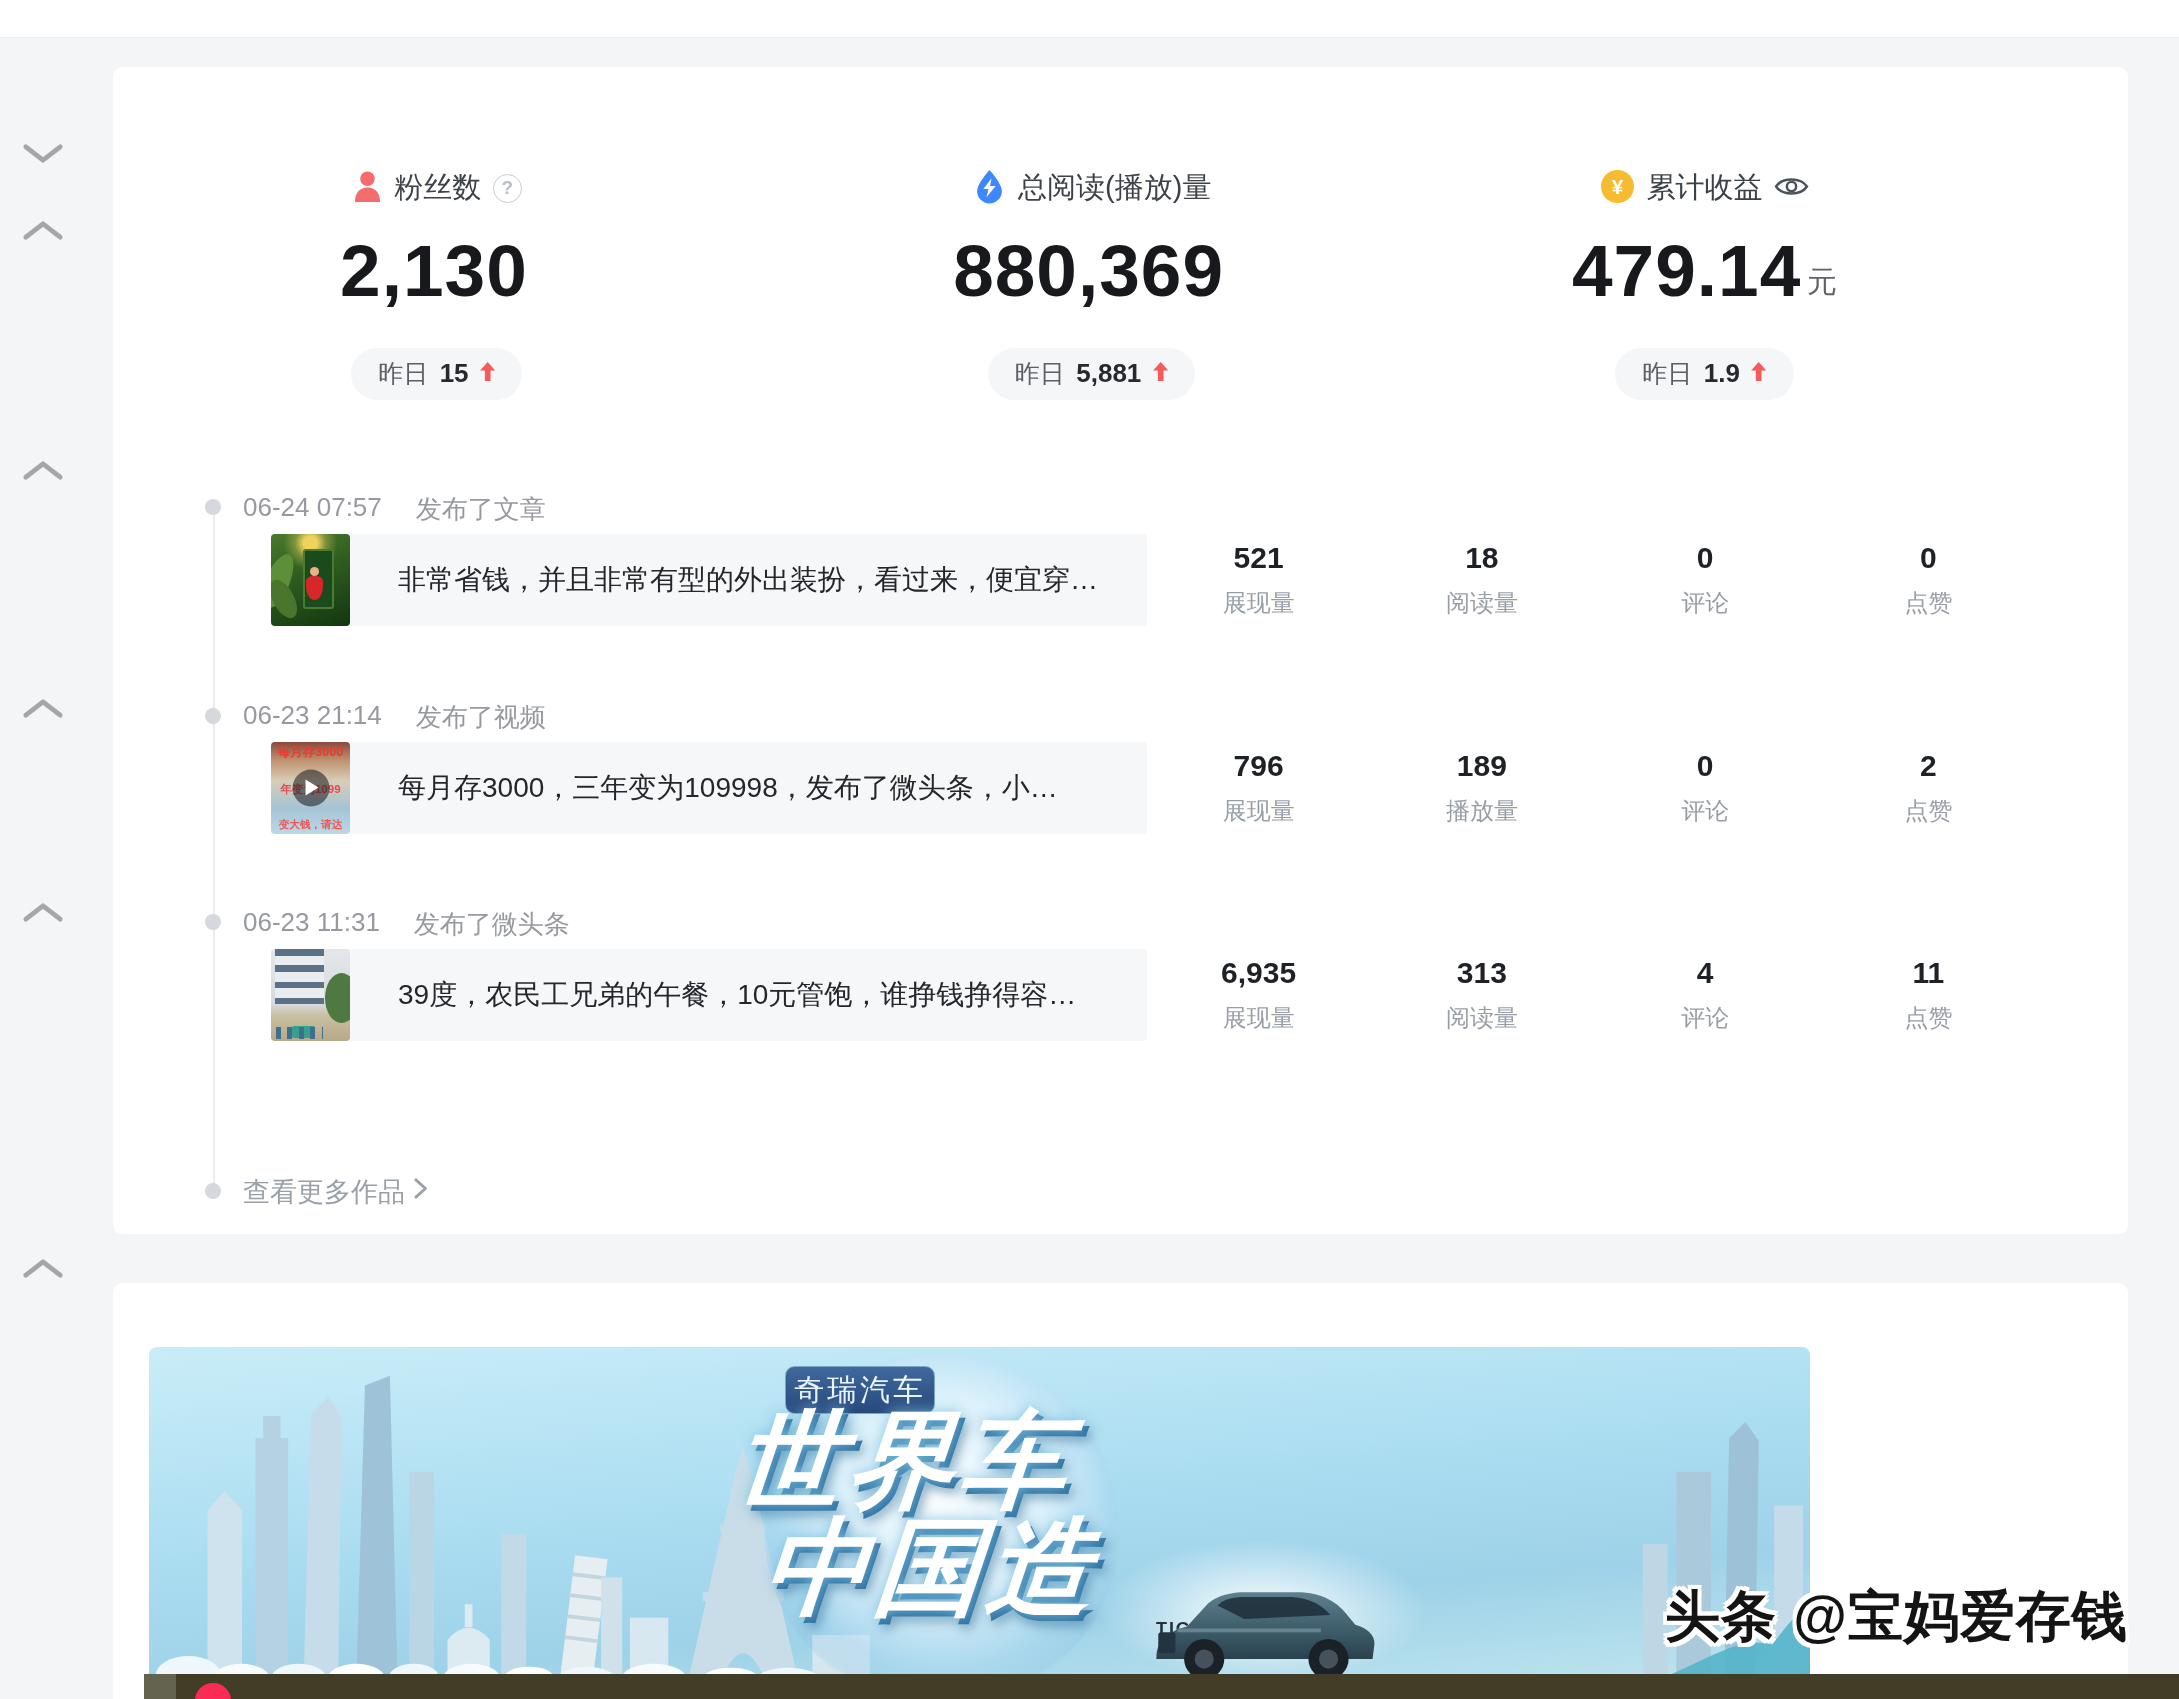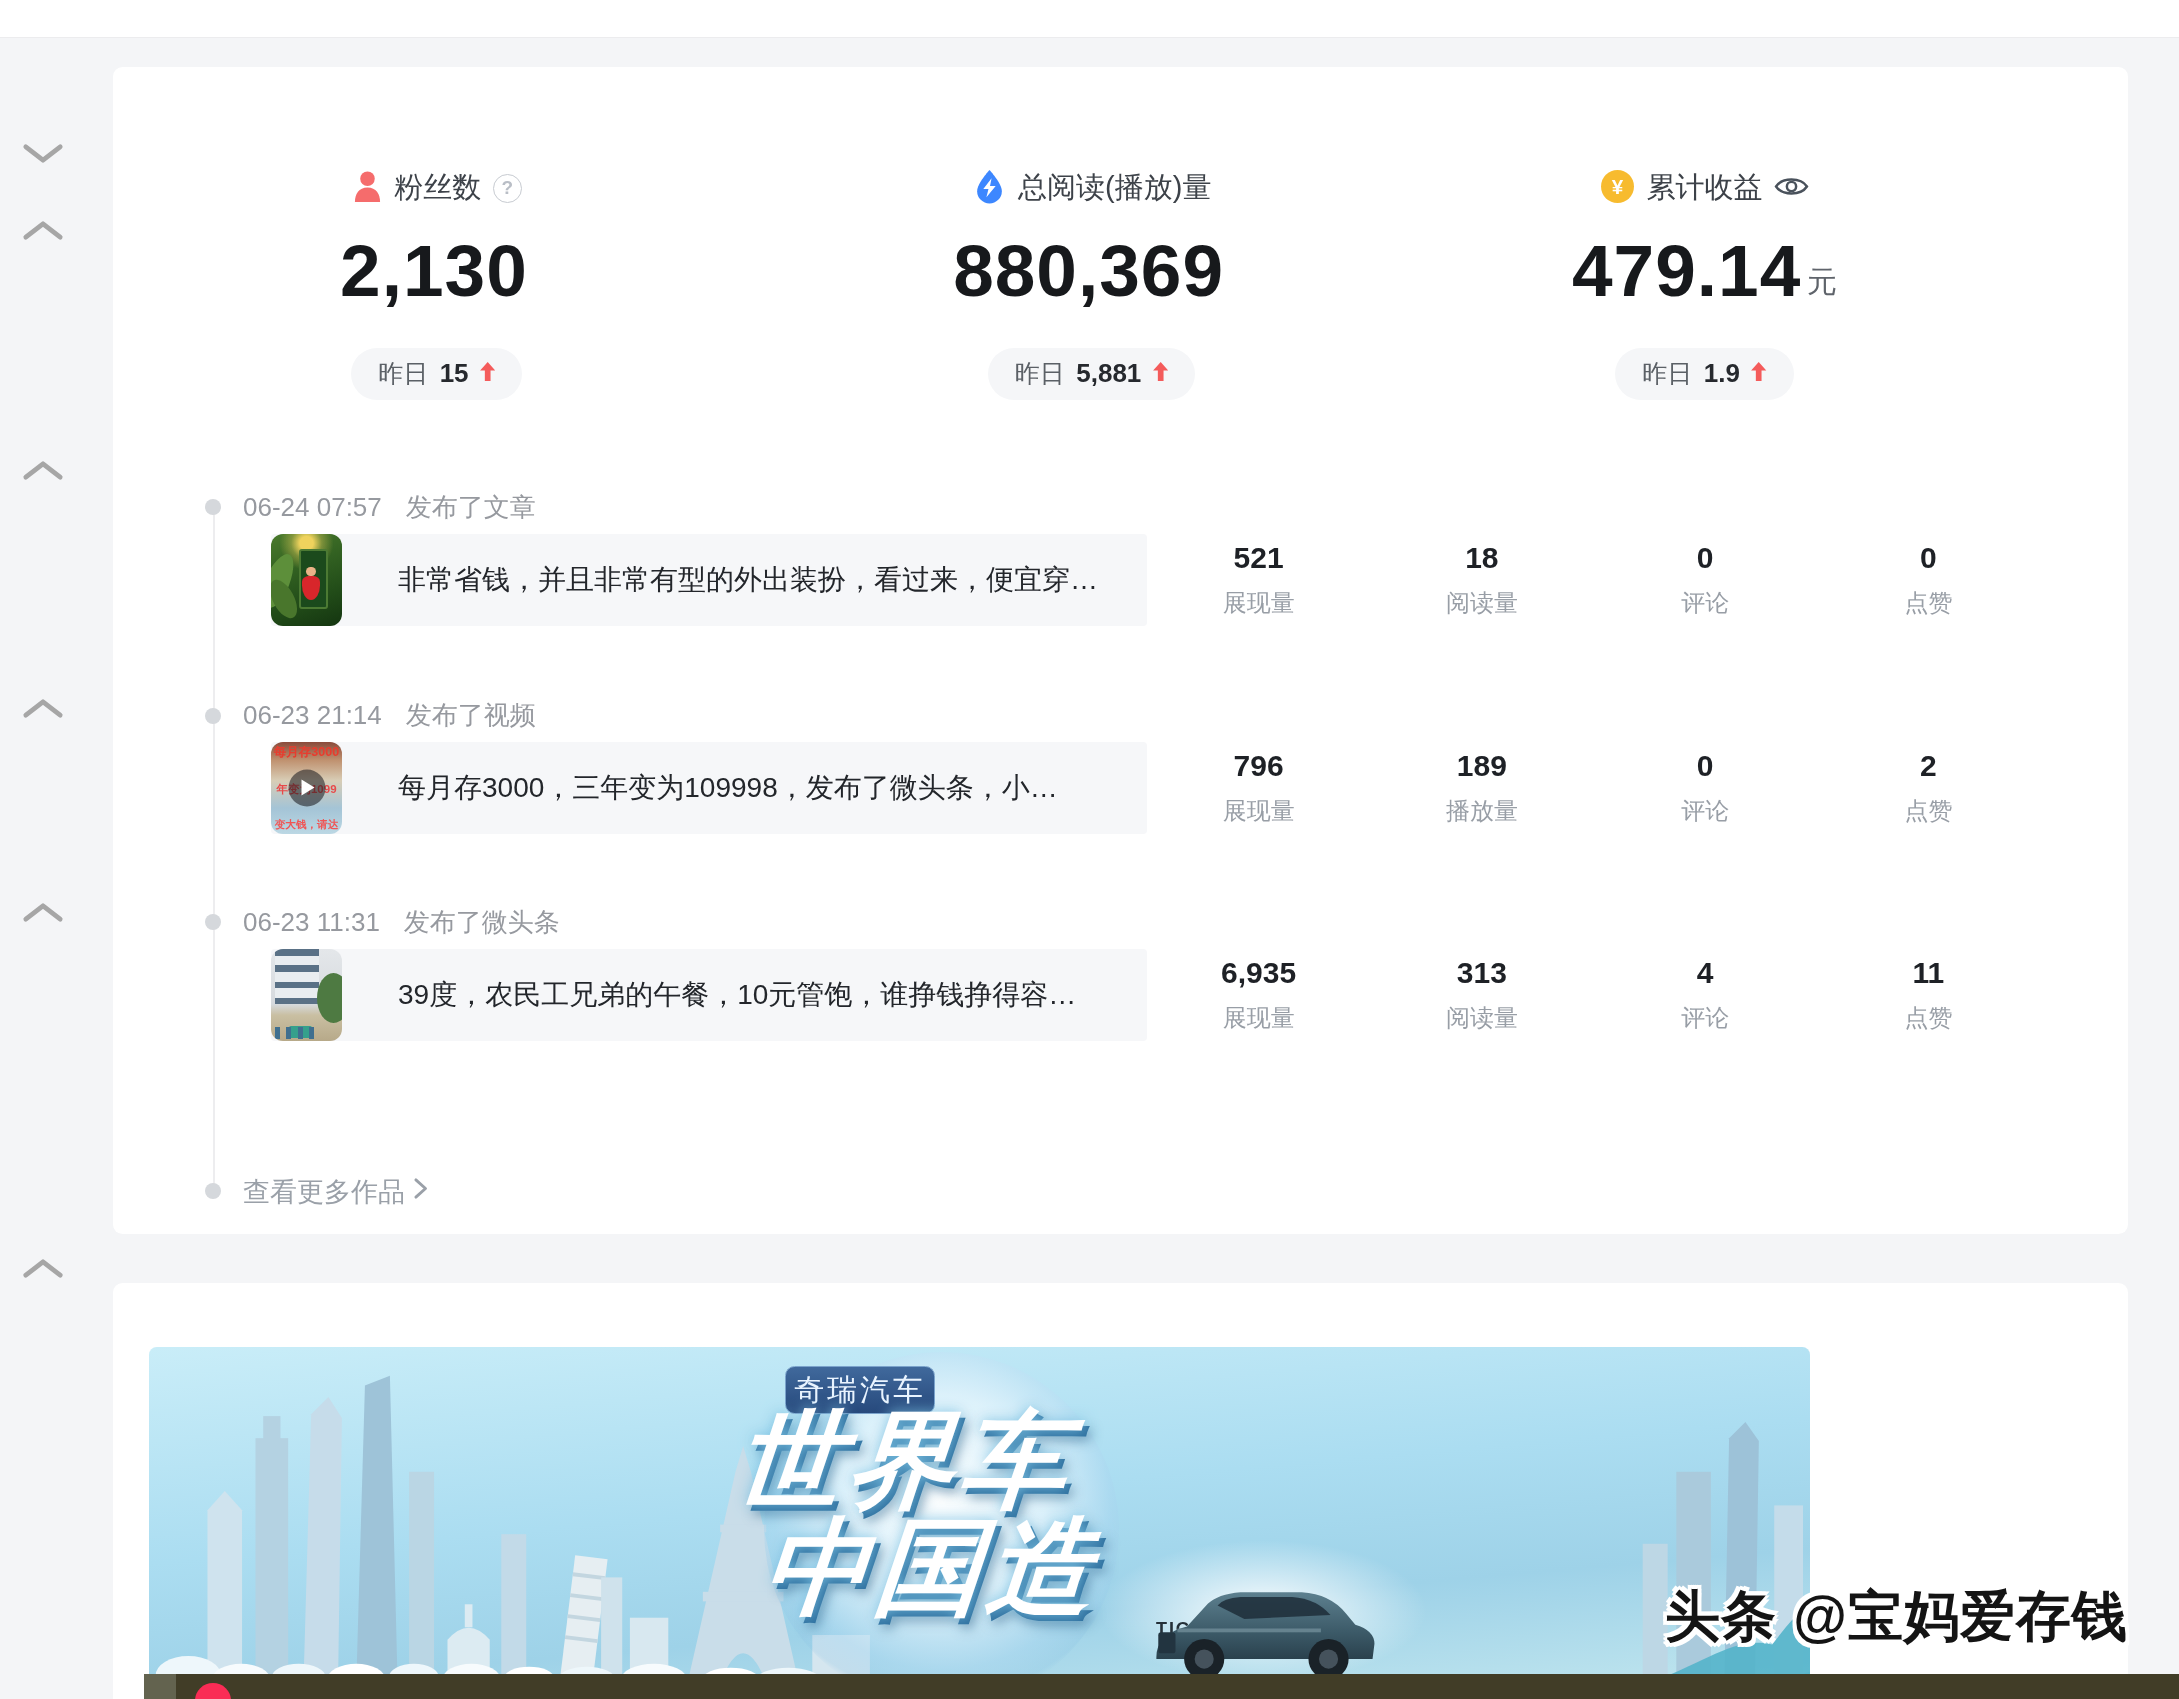--- a/index.html
+++ b/index.html
@@ -31,25 +31,25 @@
   .stat-value { font-size:73px; font-weight:bold; color:#17191c; letter-spacing:1px; line-height:1.2; }
   .stat-unit { font-size:30px; color:#5f646b; margin-left:5.8px; padding-bottom:11.5px; }
   .stat-badge { margin-top:33px; height:52px; border-radius:26px; background:#f5f6f8;
                 display:flex; align-items:center; gap:11.5px; padding:0 27px; }
   .badge-label { font-size:25px; color:#5b6066; }
   .badge-value { font-size:26px; font-weight:bold; color:#26292e; }
 
   
   .tl-line { position:absolute; left:100px; top:440px; width:1.9px; height:684px; background:#ededef; }
   .tl-dot  { position:absolute; left:92px; width:16.3px; height:16.3px; border-radius:50%; background:#d5d8dc; }
-  .tl-date { position:absolute; left:130px; height:31px; display:flex; align-items:center; gap:24px;
+  .tl-date { position:absolute; left:130px; height:31px; display:flex; gap:34px;
              font-size:26px; color:#96999f; }
   .tl-content { position:absolute; left:130px; height:92px; display:flex;padding-left:28px; }
   .tl-left { position:relative; width:876px; height:92px; background:#f6f7f9; border-radius:3.8px; cursor:pointer; }
-  .tl-thumb { position:absolute; left:0; top:0; width:71px; height:92px; border-radius:12px; overflow:hidden; }
+  .tl-thumb { position:absolute; left:0; top:0; width:79px; height:92px; border-radius:4px; overflow:hidden; }
   .tl-title { position:absolute; left:127px; right:15.4px; top:0; height:92px; display:flex; align-items:center;
               font-size:28px; color:#23262b; white-space:nowrap; overflow:hidden; }
   .tl-metrics { width:893px; display:flex; }
   .metric { flex:1; display:flex; flex-direction:column; align-items:center; justify-content:center; gap:12.5px; }
   .metric-value { font-size:30px; font-weight:bold; color:#1e2126; }
   .metric-label { font-size:24px; color:#989ea6; }
   .more-link { position:absolute; left:130px; top:1109px; height:31px; display:flex; align-items:center; gap:7.7px;
                font-size:27px; color:#9aa0a8; cursor:pointer; }
 
   

